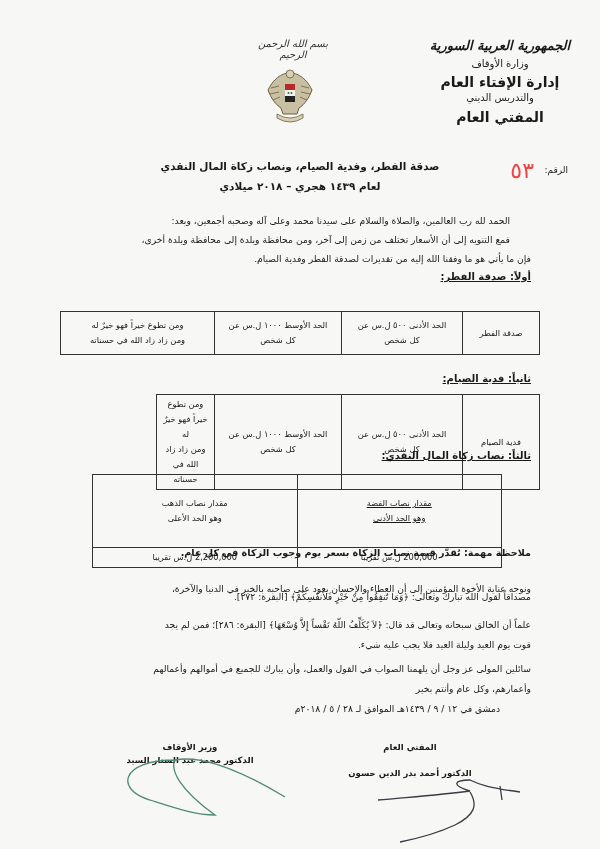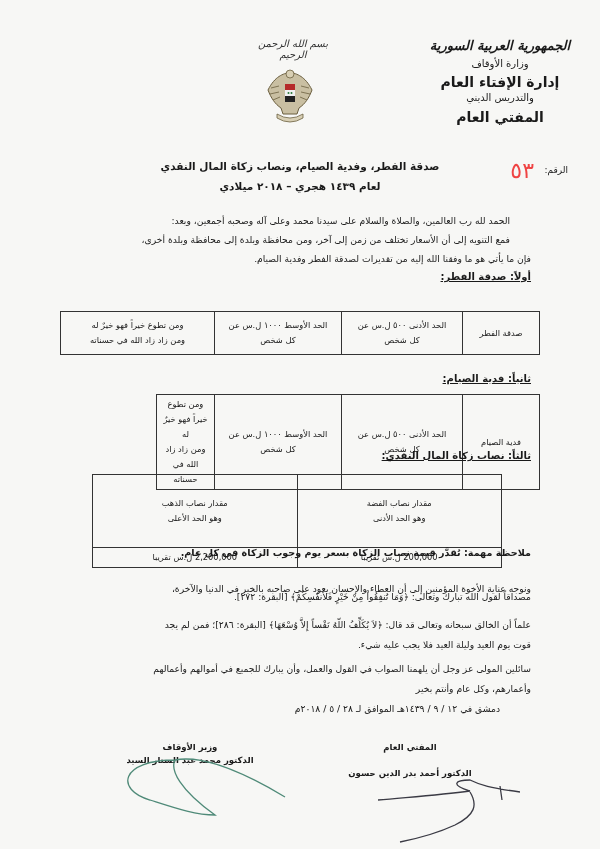--- a/index.html
+++ b/index.html
@@ -103,21 +103,21 @@
       </td>
     </tr>
   </tbody>
     </table>
 
   <div class="abs section-h" style="right:69px; top:450px;">ثالثاً: نصاب زكاة المال النقدي:</div>
 
   <table class="tbl" style="right:98px; top:474px; width:410px;">
     <tbody>
         <tr>
-      <td style="width:50%; padding:21px 4px;">
+      <td style="width:50%; padding:21px 4px;text-decoration:underline;">
         <div>مقدار نصاب الفضة</div>
         <div>وهو الحد الأدنى</div>
       </td>
       <td style="padding:5px 4px;">
         <div>مقدار نصاب الذهب</div>
         <div>وهو الحد الأعلى</div>
       </td>
     </tr>
     <tr>
       <td>200,000 ل.س تقريبا</td>

